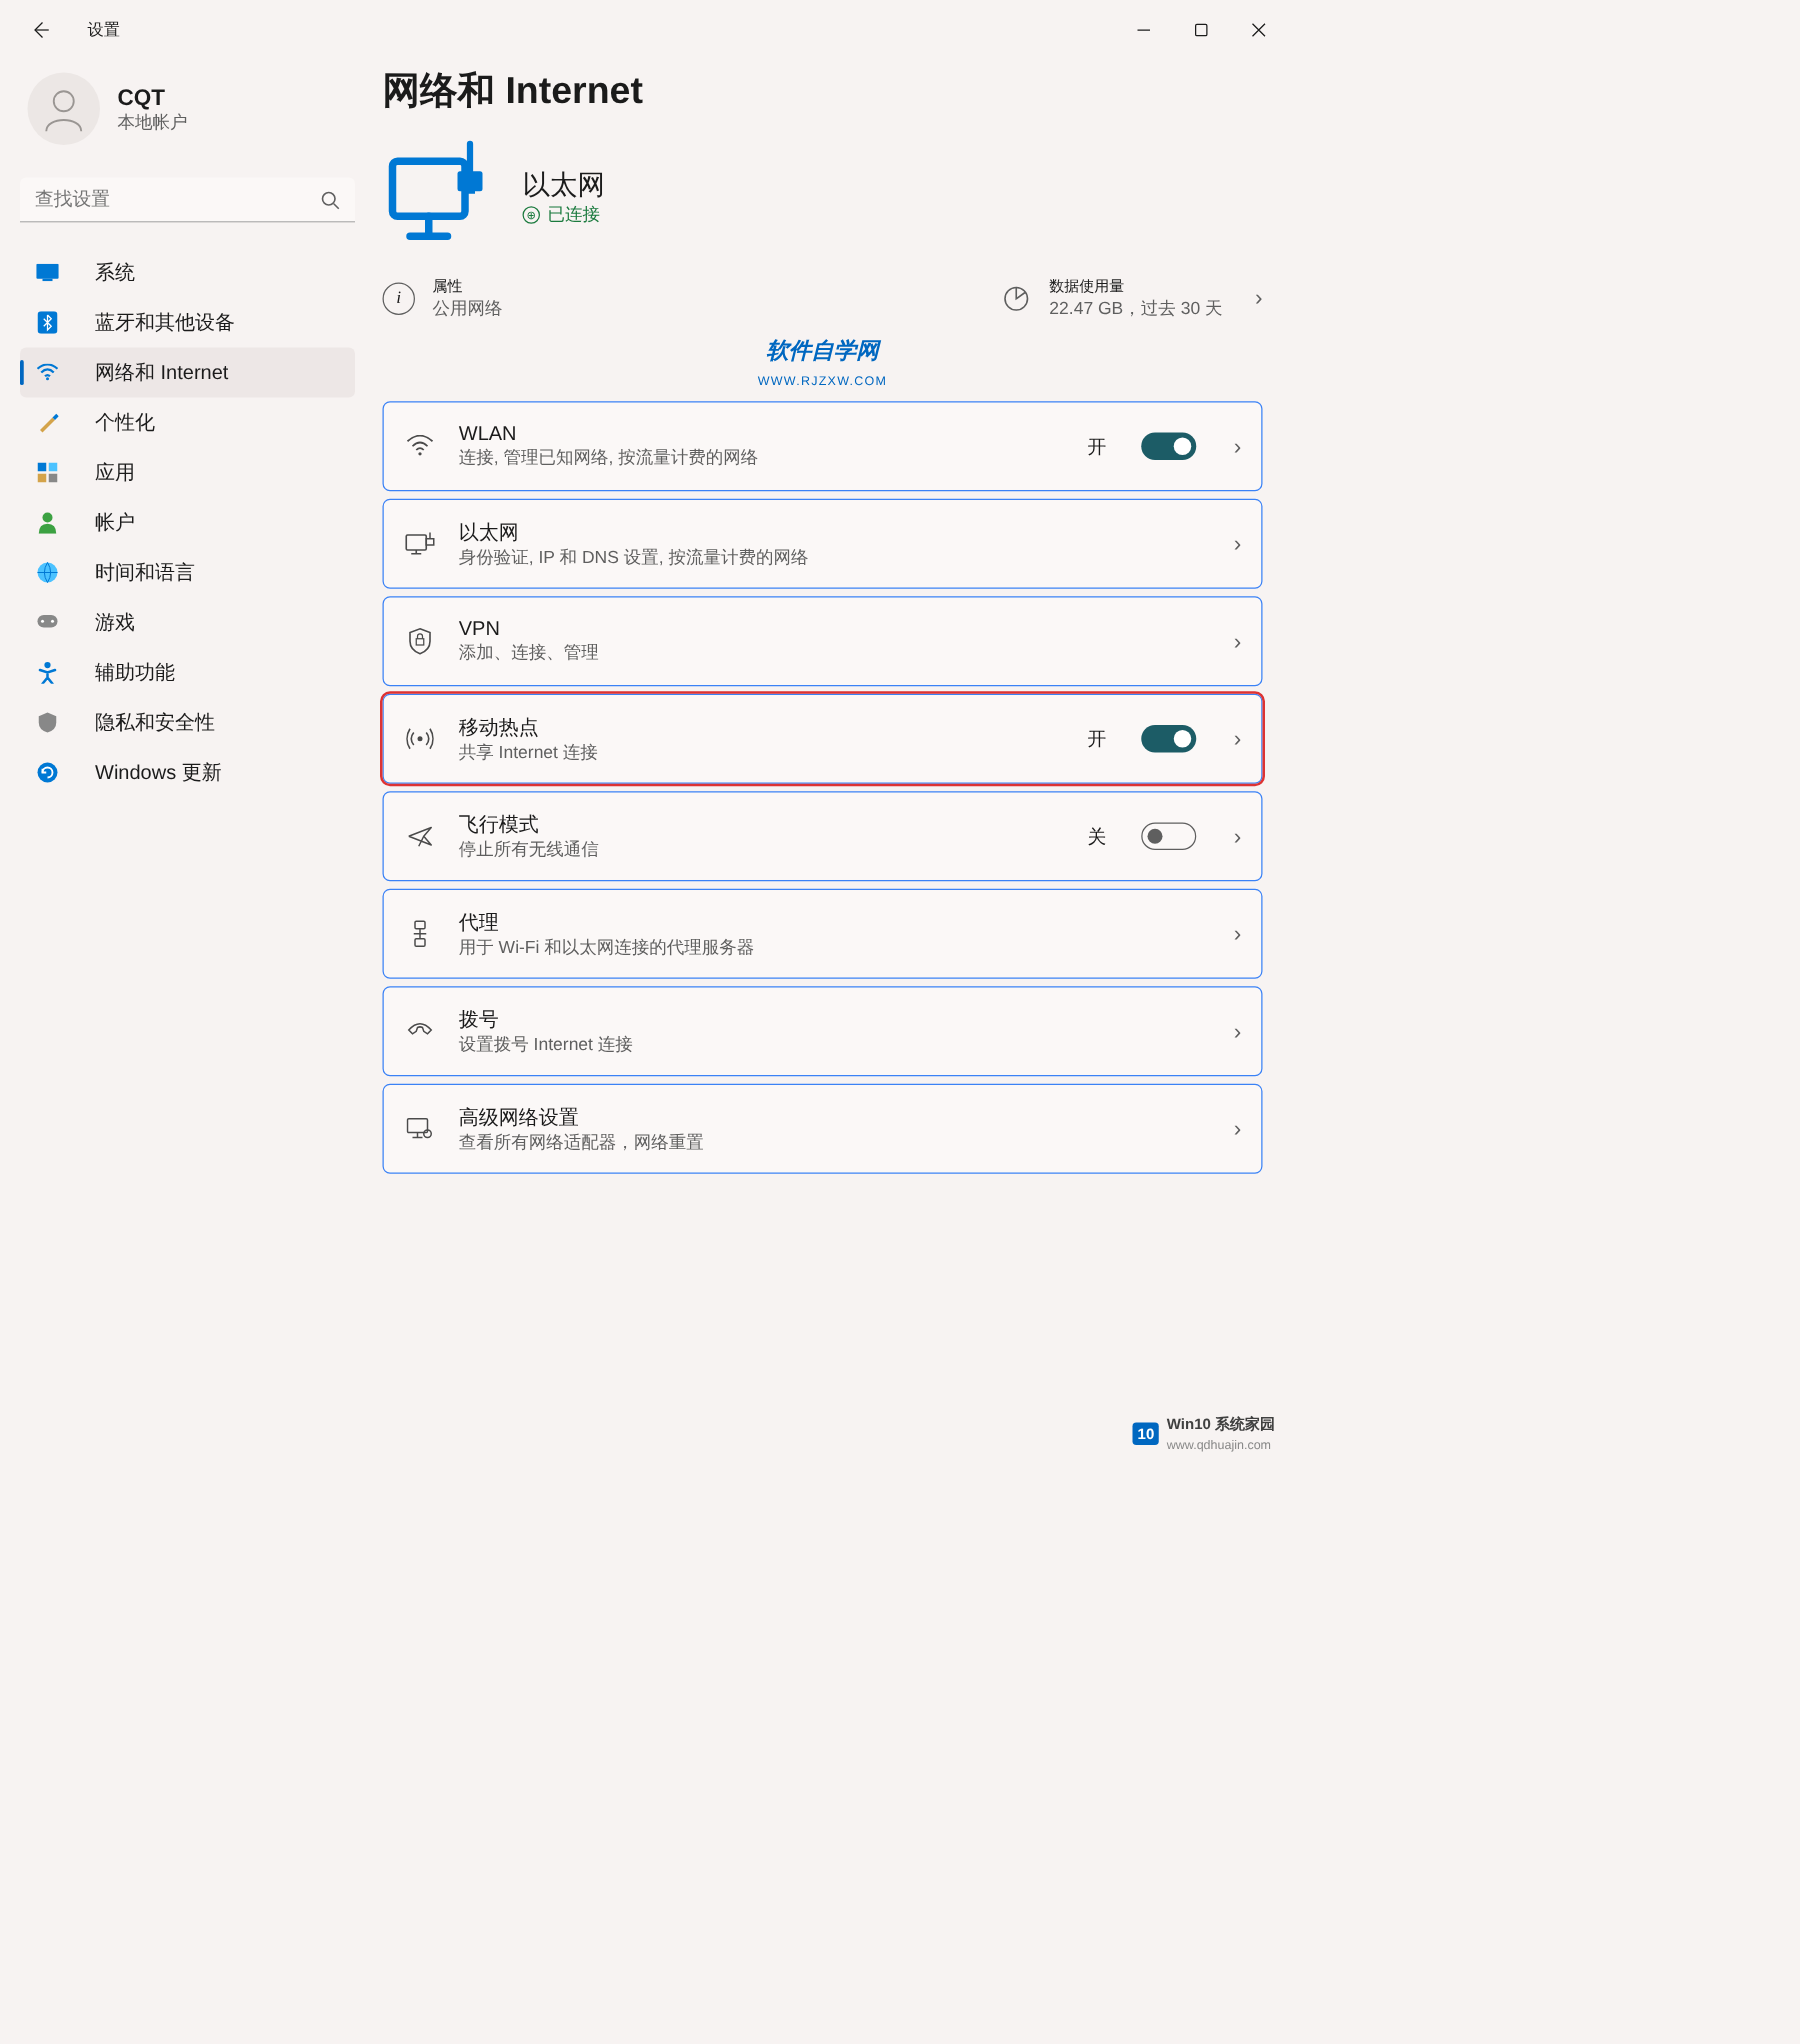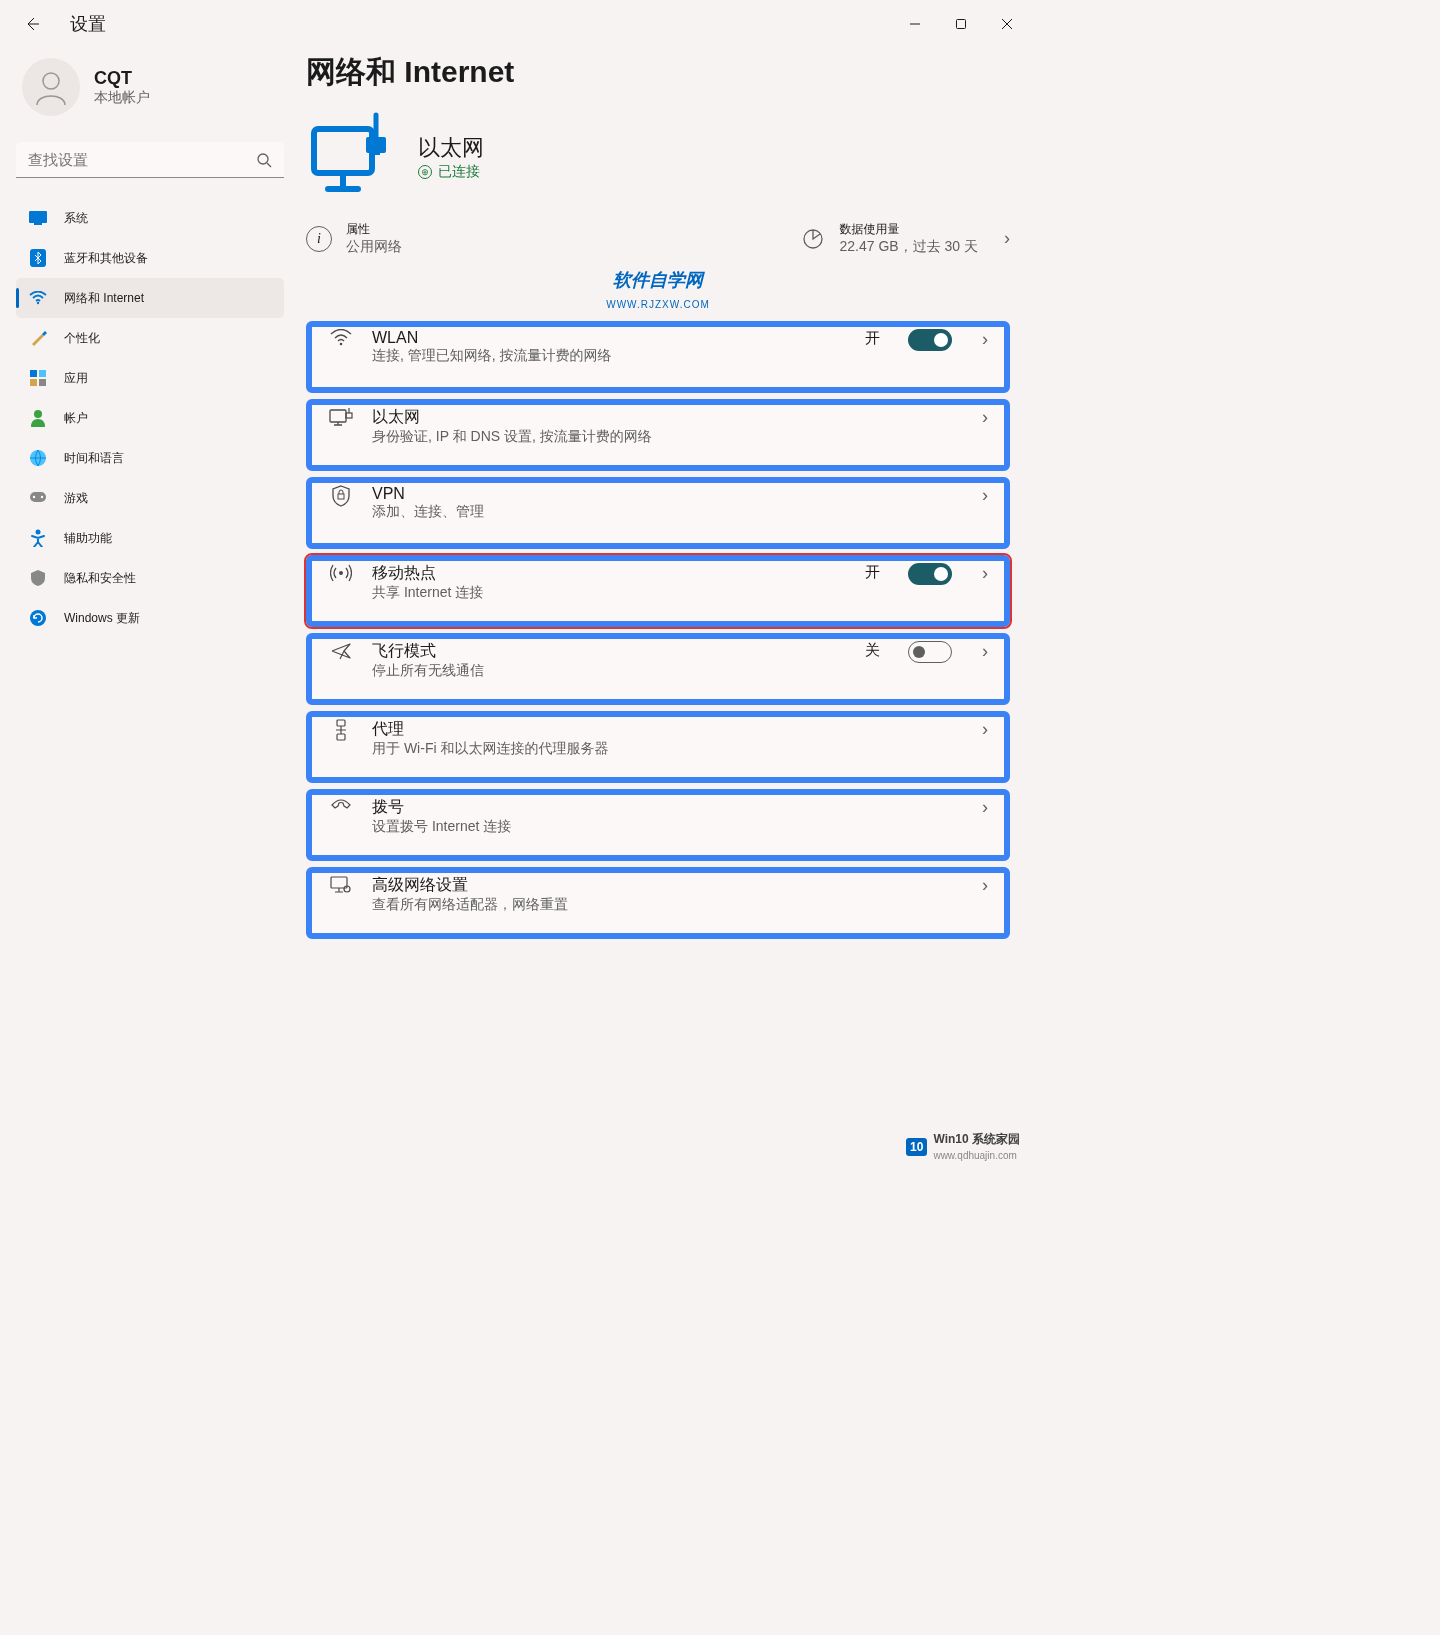--- a/index.html
+++ b/index.html
@@ -1,51 +1,51 @@
 <!DOCTYPE html>
 <html><head>
 <meta charset="utf-8">
 <style>
 * { margin: 0; padding: 0; box-sizing: border-box; font-family: "Segoe UI", "Microsoft YaHei", sans-serif; }
 body { background: #f7f3f2; color: #1b1b1b; width: 1030px; height: 1168px; overflow: hidden; position: relative; }
 .titlebar { height: 48px; display: flex; align-items: center; justify-content: space-between; padding: 0 0 0 14px; }
 .titlebar-left { display:flex; align-items:center; gap:20px;}
 .back-btn { width:36px; height:36px; display:flex; align-items:center; justify-content:center; font-size:16px; border-radius:6px; }
-.app-title { font-size:18px; }
+.app-title { font-size:13px; }
 .win-controls { display:flex; }
 .win-controls > div { width:46px; height:32px; display:flex; align-items:center; justify-content:center; }
 .layout { display:flex; height:calc(100% - 48px); }
 .sidebar { width:300px; padding: 6px 16px 0 16px; }
 .profile { display:flex; align-items:center; gap:14px; padding:4px 4px 26px 6px; }
 .avatar { width:58px; height:58px; border-radius:50%; background:#ece7e5; display:flex; align-items:center; justify-content:center; }
 .profile-text .name { font-size:18px; font-weight:600; }
 .profile-text .sub { font-size:14px; color:#5f5f5f; }
 .search { position:relative; margin-bottom:20px; }
 .search input { width:100%; height:36px; border:none; border-bottom:1.5px solid #8a8a8a; background:#fbf8f7; border-radius:5px 5px 0 0; padding:0 40px 0 12px; font-size:15px; outline:none; }
 .search .search-icon { position:absolute; right:12px; top:50%; transform:translateY(-50%); }
 .nav { list-style:none; }
-.nav li { display:flex; align-items:center; gap:16px; height:40px; padding:0 12px; border-radius:5px; font-size:12px; cursor:pointer; position:relative;text-align:center; }
+.nav li { display:flex; align-items:center; gap:28px; height:40px; padding:0 12px; border-radius:5px; font-size:16px; cursor:pointer; position:relative;text-align:center; }
 .nav li.active { background:#ede7e6; }
 .nav li.active::before { content:""; position:absolute; left:0; top:10px; bottom:10px; width:3px; background:#0067c0; border-radius:2px; }
 .nav .icon { width:20px; height:20px; display:flex; align-items:center; justify-content:center; flex-shrink:0; }
 .main { flex:1; padding: 0 20px 30px 6px; overflow-y:auto; }
 .page-title { font-size:30px; font-weight:600; margin: 4px 0 18px 0; }
 .hero { display:flex; align-items:center; gap:20px; margin-bottom:18px; }
 .hero-text .h1 { font-size:22px; }
 .hero-text .sub { font-size:14px; color:#1b7a3e; display:flex; align-items:center; gap:6px; }
 .sub .globe { width:14px; height:14px; border:1.2px solid #1b7a3e; border-radius:50%; display:inline-flex; align-items:center; justify-content:center; font-size:9px; }
 .info-row { display:flex; align-items:center; justify-content:space-between; margin-bottom:12px; }
 .info-left { display:flex; align-items:center; gap:14px; }
 .info-left .icon-circ { width:26px; height:26px; border:1.4px solid #5f5f5f; border-radius:50%; display:flex; align-items:center; justify-content:center; font-size:14px; font-style:italic; font-family:serif;}
 .info-text .t { font-size:12px; }
 .info-text .s { font-size:14px; color:#5f5f5f; }
 .info-right { display:flex; align-items:center; gap:14px; }
 .watermark { text-align:center; font-size:18px; font-weight:700; font-style:italic; color:#0067c0; margin:6px 0 8px 0; }
 .watermark .sub { font-size:10px; font-weight:400; font-style:normal; letter-spacing:1px; }
-.card { background:#fbf8f7; border:6px solid #3b82f6; border-radius:6px; margin-bottom:6px; display:flex; padding:2px 16px; gap:18px; cursor:pointer; min-height:72px; }
+.card { background:#fbf8f7; border:1px solid #3b82f6; border-radius:6px; margin-bottom:6px; display:flex; align-items:center; padding:2px 16px; gap:18px; cursor:pointer; min-height:72px; }
 .card.highlight { outline:2px solid #d33; outline-offset:0; }
 .card .icon { width:26px; display:flex; justify-content:center; color:#4b4b4b; flex-shrink:0; }
 .card .body { flex:1; }
 .card .body .t { font-size:16px; }
 .card .body .s { font-size:14px; color:#5f5f5f; }
 .card .state { font-size:15px; margin-right:10px; }
 .toggle { width:44px; height:22px; border-radius:11px; position:relative; flex-shrink:0; }
 .toggle.on { background:#1c5c66; }
 .toggle.off { background:transparent; border:1.3px solid #5f5f5f; }
 .toggle .knob { position:absolute; width:14px; height:14px; border-radius:50%; top:50%; transform:translateY(-50%); }

